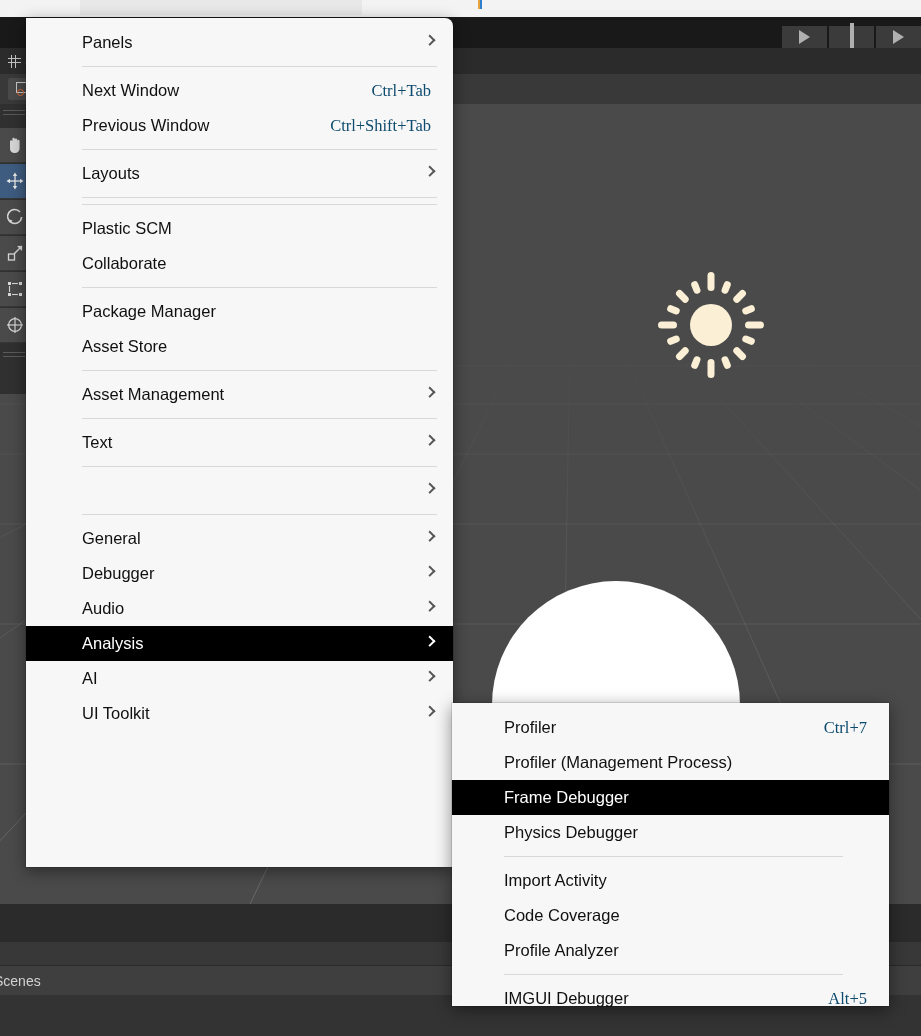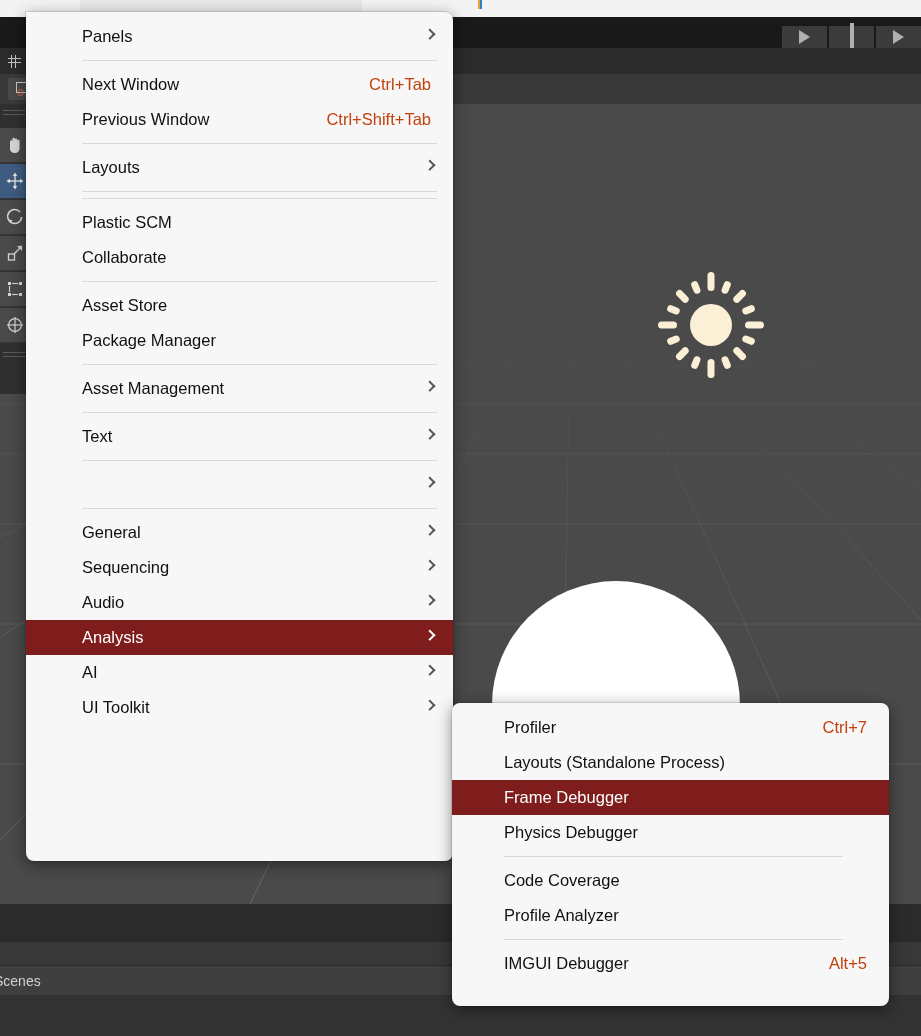--- a/index.html
+++ b/index.html
@@ -135,49 +135,49 @@
   .proj-row .label { margin-left: -6px; }
   .proj-footer {
     position: absolute; left: 0; top: 995px; width: 921px; height: 41px;
     background: #333333;
   }
 
   
   .menu {
     position: absolute;
     background: #f7f7f7;
-    border-radius: 8px;
+    border-radius: 0;
     box-shadow: 0 4px 16px rgba(0,0,0,0.45), 0 0 0 1px rgba(0,0,0,0.10);
     padding: 7px 0;
     font-size: 16.5px;
     color: #101010;
   }
-  #main-menu { left: 26px; top: 12px; width: 427px; height: 849px;
+  #main-menu { left: 26px; top: 18px; width: 427px; height: 849px;
     border-top-left-radius: 0; border-top-right-radius: 8px; }
   #sub-menu  { left: 452px; top: 703px; width: 437px; height: 303px; }
 
   .mi {
     position: relative;
     height: 35px;
     display: flex; align-items: center;
     padding: 0 18px 0 56px;
     white-space: nowrap;
     cursor: default;
   }
   #sub-menu .mi { padding-left: 52px; }
   .mi .txt { flex: 1 1 auto; }
-  .mi .shortcut { color: #c2410c; padding-right: 4px; }
+  .mi .shortcut { color: #0c4a6e; padding-right: 4px; font-family: Liberation Serif, serif; }
   .mi .chev {
     position: absolute; right: 22px; top: 50%; transform: translateY(-50%);
     width: 8px; height: 8px;
     border-right: 2px solid #555; border-top: 2px solid #555;
     transform-origin: center;
     rotate: 45deg; margin-top: -4px;
   }
-  .mi.highlight { background: #7f1d1d; }
+  .mi.highlight { background: #000000; }
   .mi.highlight .txt, .mi.highlight .shortcut { color: #ffffff; }
   .mi.highlight .chev { border-color: #ffffff; }
   .msep {
     height: 1px; background: #d8d8d8; margin: 6px 16px 6px 56px;
   }
   #sub-menu .msep { margin-left: 52px; margin-right: 46px; }
 </style>
 </head>
 <body>
 
@@ -371,46 +371,46 @@
       <div class="msep"></div>
       <div class="msep"></div>
       <div class="mi">
         <span class="txt">Plastic SCM</span>
       </div>
       <div class="mi">
         <span class="txt">Collaborate</span>
       </div>
       <div class="msep"></div>
       <div class="mi">
+        <span class="txt">Package Manager</span>
+      </div>
+      <div class="mi">
         <span class="txt">Asset Store</span>
       </div>
-      <div class="mi">
-        <span class="txt">Package Manager</span>
-      </div>
       <div class="msep"></div>
       <div class="mi">
         <span class="txt">Asset Management</span>
         <span class="chev"></span>
       </div>
       <div class="msep"></div>
       <div class="mi">
         <span class="txt">Text</span>
         <span class="chev"></span>
       </div>
       <div class="msep"></div>
       <div class="mi">
         <span class="chev"></span>
       </div>
       <div class="msep"></div>
       <div class="mi">
         <span class="txt">General</span>
         <span class="chev"></span>
       </div>
       <div class="mi">
-        <span class="txt">Sequencing</span>
+        <span class="txt">Debugger</span>
         <span class="chev"></span>
       </div>
       <div class="mi">
         <span class="txt">Audio</span>
         <span class="chev"></span>
       </div>
       <div class="mi highlight">
         <span class="txt">Analysis</span>
         <span class="chev"></span>
       </div>
@@ -423,30 +423,33 @@
         <span class="chev"></span>
       </div>
     </div>
 
   <div class="menu" id="sub-menu">
       <div class="mi">
         <span class="txt">Profiler</span>
         <span class="shortcut">Ctrl+7</span>
       </div>
       <div class="mi">
-        <span class="txt">Layouts (Standalone Process)</span>
+        <span class="txt">Profiler (Management Process)</span>
       </div>
       <div class="mi highlight">
         <span class="txt">Frame Debugger</span>
       </div>
       <div class="mi">
         <span class="txt">Physics Debugger</span>
       </div>
       <div class="msep"></div>
       <div class="mi">
+        <span class="txt">Import Activity</span>
+      </div>
+      <div class="mi">
         <span class="txt">Code Coverage</span>
       </div>
       <div class="mi">
         <span class="txt">Profile Analyzer</span>
       </div>
       <div class="msep"></div>
       <div class="mi">
         <span class="txt">IMGUI Debugger</span>
         <span class="shortcut">Alt+5</span>
       </div>

